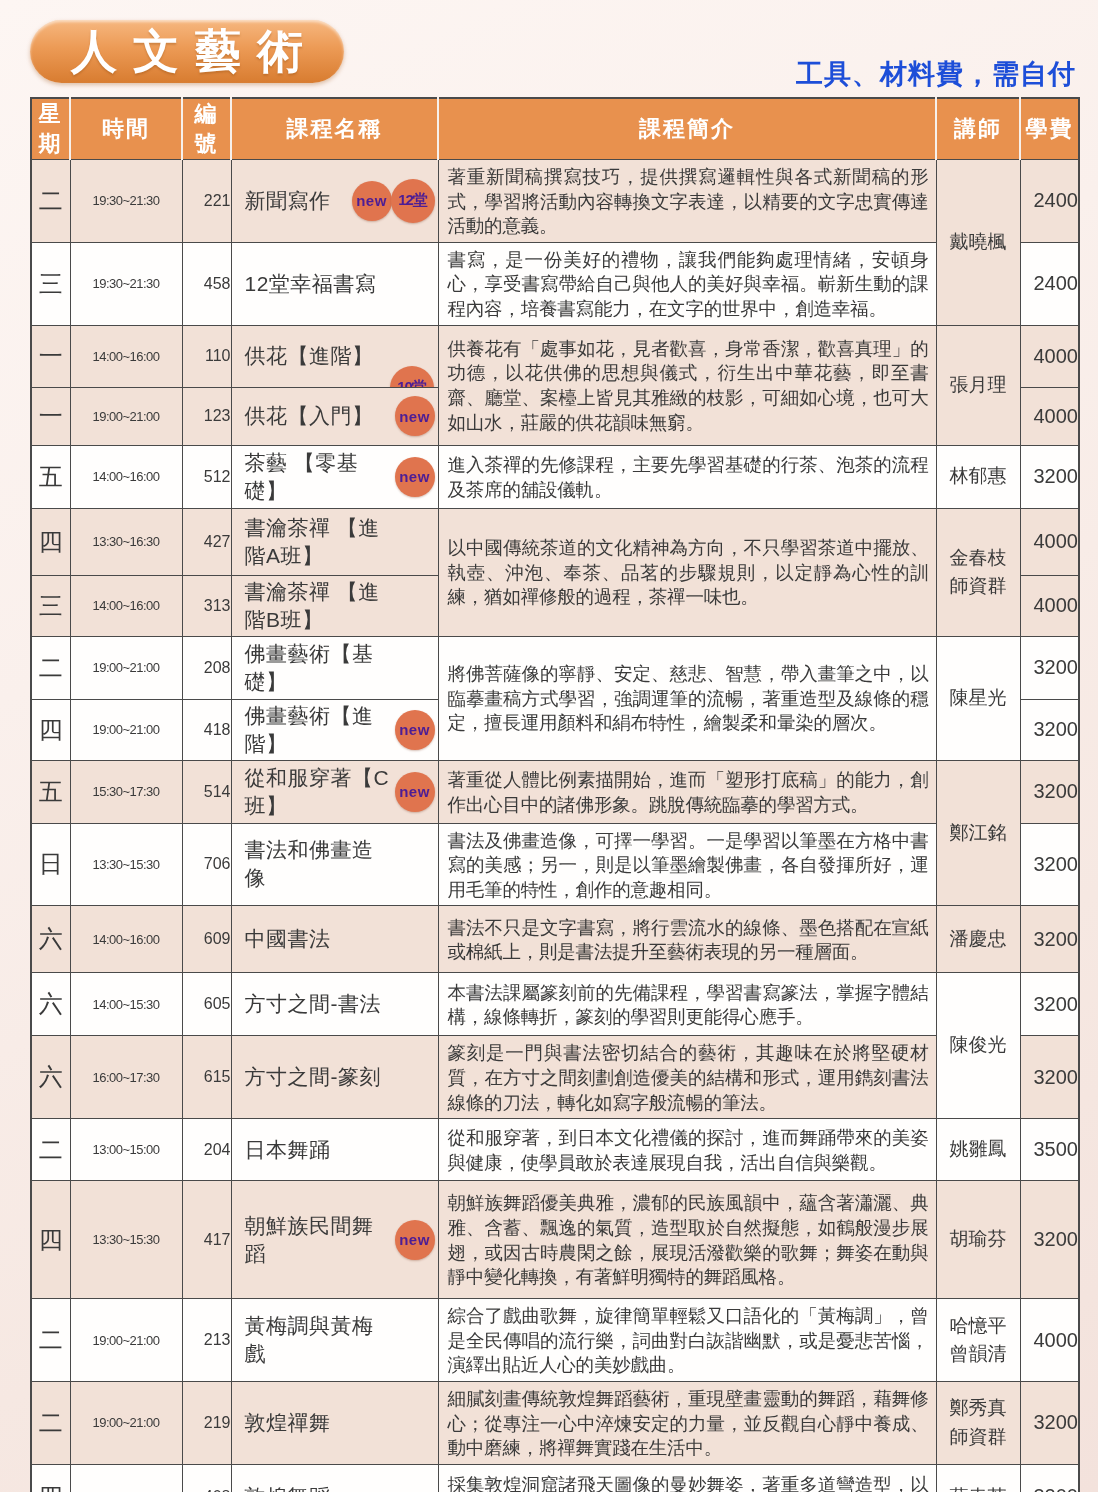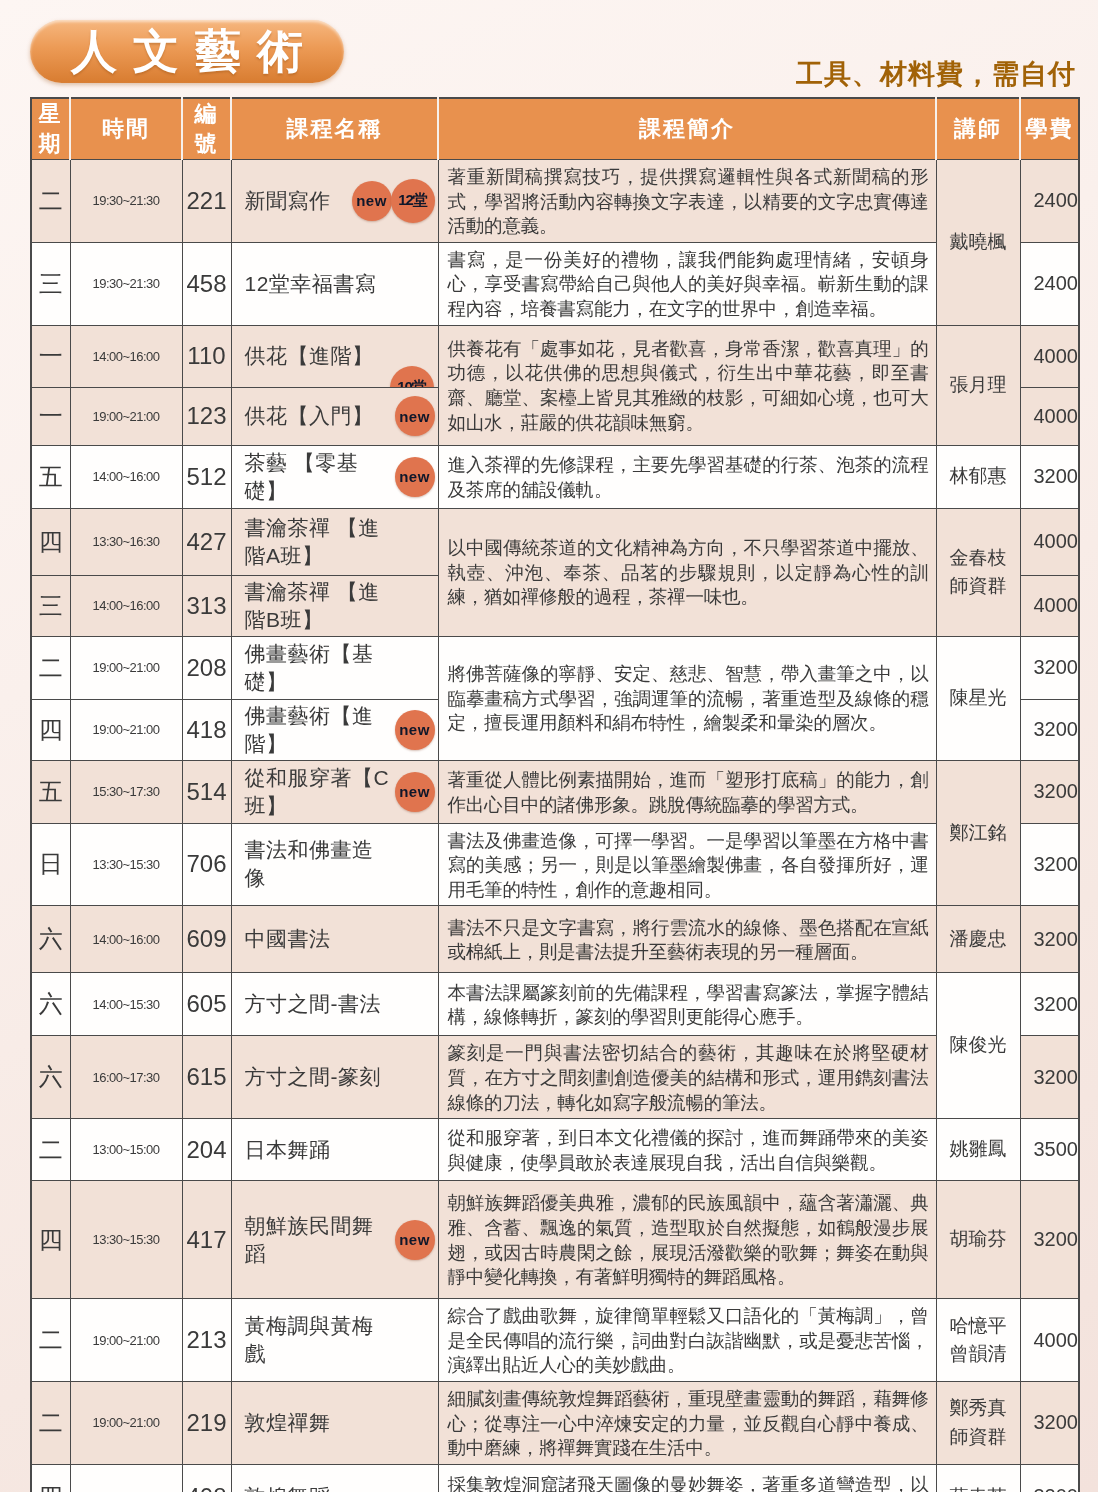--- a/index.html
+++ b/index.html
@@ -16,48 +16,48 @@
     background:linear-gradient(180deg,#f6b77f 0%,#ec9a55 45%,#d87c30 100%);
     box-shadow:0 2px 4px rgba(160,90,30,.35), inset 0 2px 3px rgba(255,255,255,.55);
     display:flex;align-items:center;justify-content:center;
   }
   .title-pill span{
     color:#fff;font-size:46px;font-weight:bold;letter-spacing:16px;
     text-indent:16px;text-shadow:0 2px 2px rgba(150,80,20,.35);
   }
   .fees-note{
     position:absolute;right:22px;top:56px;
-    color:#a16207;font-size:27px;font-weight:bold;letter-spacing:1px;
+    color:#1d4ed8;font-size:27px;font-weight:bold;letter-spacing:1px;
   }
   table.course{
     position:absolute;left:30px;top:97px;width:1048px;
     border-collapse:collapse;table-layout:fixed;
     border:2px solid #4a4a4a;
   }
   td,th{border:1px solid #4a4a4a;padding:0;overflow:hidden;}
   thead th{
     background:#e8914e;color:#ffffff;font-size:22px;font-weight:bold;
     letter-spacing:2px;height:36px;border-left:2px solid #f7f1ec;border-bottom:1px solid #4a4a4a;
   }
   thead th:first-child{border-left:none;}
   tbody td{color:#3a3a3a;vertical-align:middle;}
   tr.pink>td{background:#f2e1d7;}
   tr.white>td{background:#fffefd;}
   td.t-split-a{background:linear-gradient(to bottom,#f2e1d7 0,#f2e1d7 47%,#fffefd 47%,#fffefd 100%);}
   td.t-split-b{background:linear-gradient(to bottom,#f2e1d7 0,#f2e1d7 44%,#fffefd 44%,#fffefd 100%);}
   td.t-split-c{background:linear-gradient(to bottom,#fffefd 0,#fffefd 56%,#f2e1d7 56%,#f2e1d7 100%);}
   .day{text-align:center;font-size:24px;}
   .time{text-align:center;font-size:13px;letter-spacing:-0.5px;}
-  .code{text-align:center;font-size:24px;}
+  .code{text-align:right;font-size:16px;}
   .name{font-size:21px;padding:2px 48px 2px 13px;position:relative;letter-spacing:0.5px;}
   .desc{font-size:18.5px;line-height:1.33;padding:5px 7px 3px 9px;text-align:justify;letter-spacing:-0.2px;}
   .teacher{text-align:center;font-size:19px;padding:0 8px;line-height:1.5;}
   .fee{text-align:right;font-size:20px;}
   .badge{
-    position:absolute;border-radius:50%;background:#e0744e;color:#0f172a;
+    position:absolute;border-radius:50%;background:#e0744e;color:#4c1d95;
     display:flex;align-items:center;justify-content:center;font-weight:bold;
     top:50%;transform:translateY(-50%);z-index:4;
     box-shadow:0 1px 2px rgba(120,50,20,.3);
   }
   .badge-new{width:40px;height:40px;font-size:15px;}
   .badge-sess{width:44px;height:44px;font-size:15px;letter-spacing:-1px;}
   .badge-r1{right:46px;}
   .badge-r2{right:3px;}
   .badge-straddle{top:auto;bottom:-23px;transform:none;right:4px;}
 </style>

